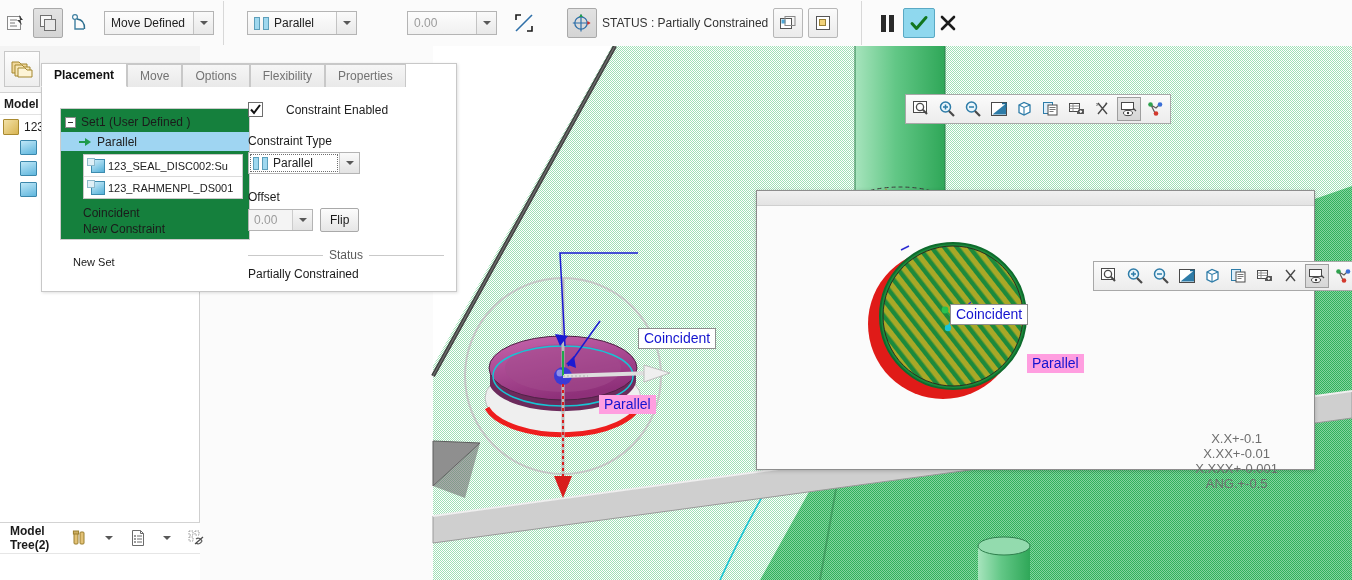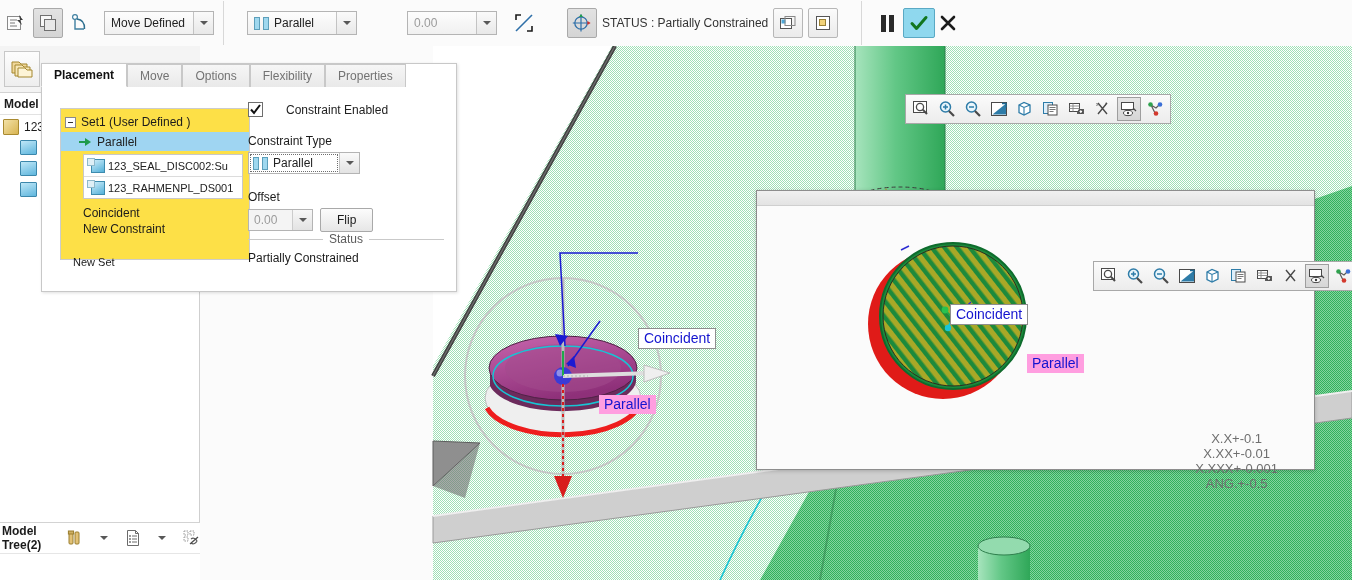--- a/index.html
+++ b/index.html
@@ -108,21 +108,21 @@
   .ico-prt {
     width: 15px; height: 13px; margin-right: 5px; flex: 0 0 auto;
     background: linear-gradient(160deg,#bfe7f7,#5fb6dd);
     border: 1px solid #3b87ab; border-radius: 1px;
   }
   .sb-footer {
     position: absolute; left: 0; bottom: 0; width: 200px; height: 58px;
     border-top: 1px solid #d3d3d3; background: #fff; box-sizing: border-box;
   }
   .sb-footer-bar {
-    height: 30px; display: flex; align-items: center; padding-left: 2px; gap: 16px;
+    height: 30px; display: flex; align-items: center; padding-left: 10px; gap: 16px;
     border-bottom: 1px solid #e6e6e6;
   }
   .sb-footer-title { font-weight: bold; font-size: 12px; color: #1b1b1b; margin-right: 6px; }
   .mini-btn { width: 20px; height: 22px; display: flex; align-items: center; justify-content: center; }
   .mini-arrow { width: 12px; height: 22px; display: flex; align-items: center; justify-content: center; }
   .sb-footer-item {
     display: flex; align-items: center; height: 26px; padding-left: 2px;
     font-size: 12px; color: #1b1b1b; white-space: nowrap;
   }
 
@@ -143,22 +143,22 @@
     border: 1px solid #c8c8c8; border-bottom: none;
     box-sizing: border-box;
   }
   .tab.active {
     background: #ffffff; color: #111; font-weight: bold; height: 24px;
     border-bottom: 1px solid #ffffff;
   }
   .panel-body { position: absolute; left: 0; top: 24px; right: 0; bottom: 0; }
 
   .setbox {
-    position: absolute; left: 18px; top: 20px; width: 190px; height: 152px;
-    border: 1px solid #cccccc; background: #fde047; box-sizing: border-box;
+    position: absolute; left: 18px; top: 20px; width: 190px; height: 132px;
+    border: 1px solid #cccccc; background: #15803d; box-sizing: border-box;
   }
   .set-row {
     display: flex; align-items: center; height: 18px; font-size: 12px;
     white-space: nowrap; color: #1b1b1b;
   }
   .minus-box {
     width: 9px; height: 9px; border: 1px solid #8a8a8a; background: #fff;
     display: inline-flex; align-items: center; justify-content: center;
     margin: 0 5px 0 4px; flex: 0 0 auto;
   }
@@ -220,26 +220,26 @@
   .off-combo .cv {
     flex: 1 1 auto; display: flex; align-items: center; padding: 0 5px;
     font-size: 12px; color: #9b9b9b;
   }
   .off-combo .ca {
     width: 19px; border-left: 1px solid #cccccc;
     background: linear-gradient(#f7f7f7,#e3e3e3);
     display: flex; align-items: center; justify-content: center;
   }
   .flip-btn {
-    height: 22px; padding: 0 16px; display: flex; align-items: center;
+    height: 22px; padding: 0 9px; display: flex; align-items: center;
     border: 1px solid #a9a9a9; background: linear-gradient(#fcfcfc,#e6e6e6);
     font-size: 12px; color: #1b1b1b; border-radius: 2px;
   }
   .status-div {
-    display: flex; align-items: center; gap: 6px;
+    margin-top: 16px; display: flex; align-items: center; gap: 6px;
     font-size: 12px; color: #5b5b5b;
   }
   .status-div .ln { height: 1px; background: #c9c9c9; flex: 1 1 auto; }
   .status-val { font-size: 12px; color: #1b1b1b; margin-top: 5px; }
 
   
   .viewport {
     position: absolute; left: 200px; top: 46px; width: 1152px; height: 534px;
     overflow: hidden; background: #ffffff;
   }

